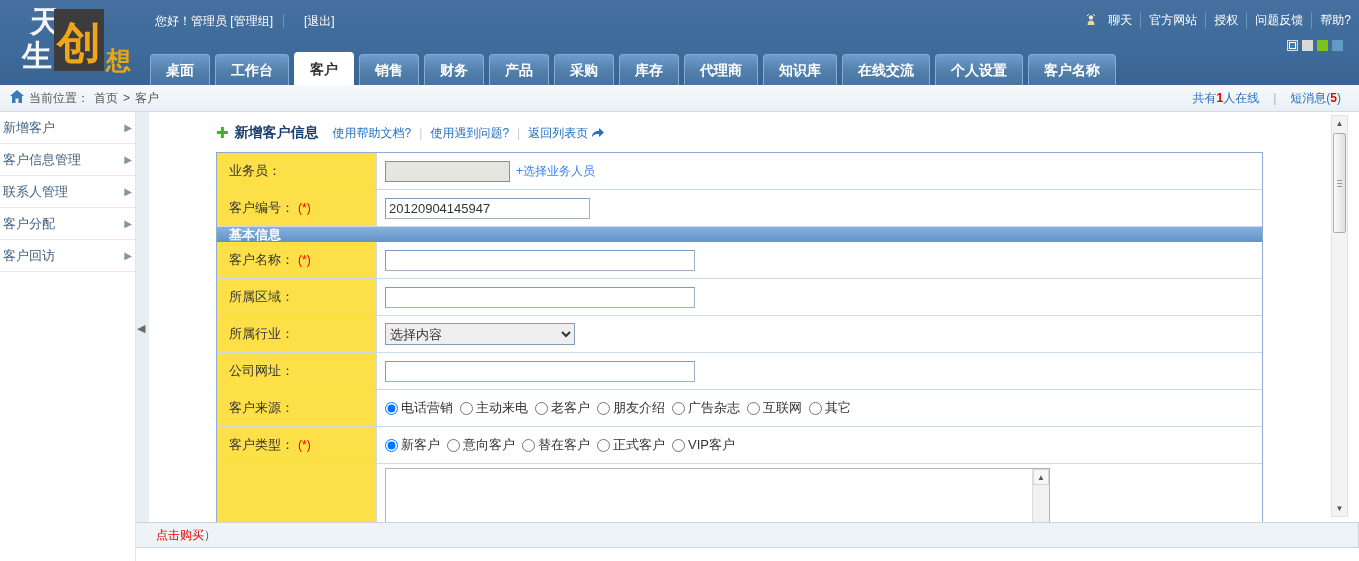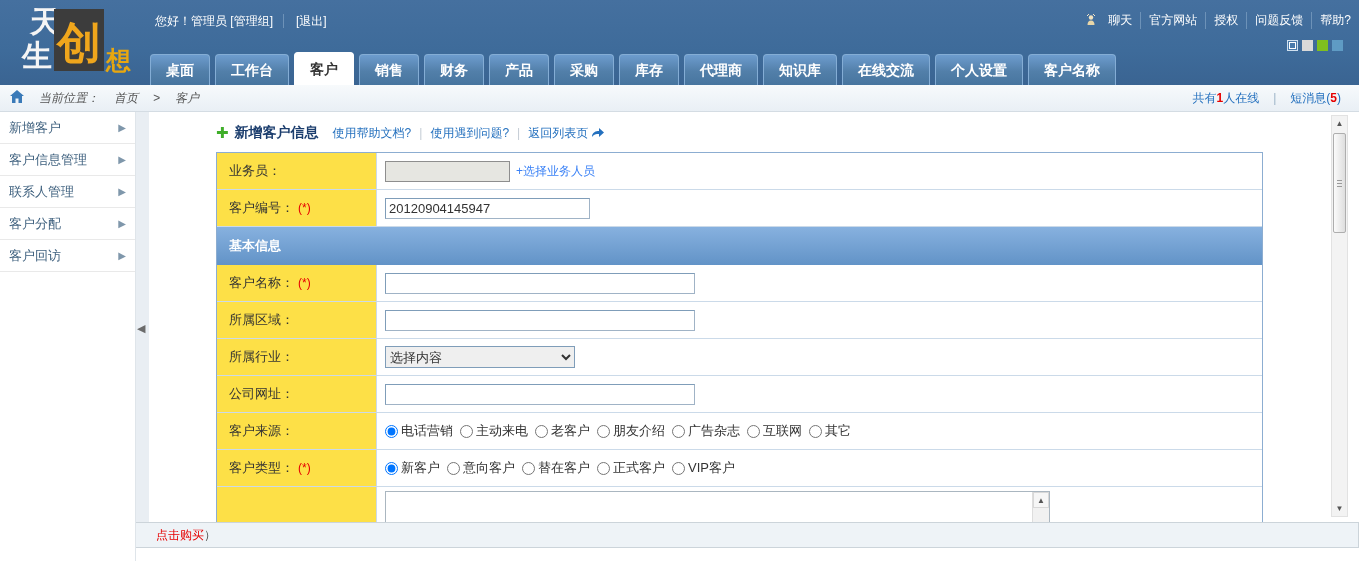--- a/index.html
+++ b/index.html
@@ -9,48 +9,48 @@
   
   .header { position:relative; height:85px;
     background:linear-gradient(180deg,#45709f 0%,#3e6b9a 60%,#3a6492 100%); }
   .logo { position:absolute; left:0; top:0; width:150px; height:85px; }
   .logo .l1 { position:absolute; left:30px; top:2px;  font-size:30px; font-weight:bold; color:#f5f5f5; }
   .logo .l2 { position:absolute; left:22px; top:36px; font-size:30px; font-weight:bold; color:#f5f5f5; }
   .logo .sq { position:absolute; left:54px; top:9px; width:50px; height:62px; background:#3c3c3c; }
   .logo .l3 { position:absolute; left:57px; top:14px; font-size:44px; font-weight:bold; color:#f0a61c; }
   .logo .l4 { position:absolute; left:106px; top:44px; font-size:25px; font-weight:bold; color:#e8a70f; }
   .userbar { position:absolute; left:155px; top:13px; font-size:12px; color:#fff; }
-  .userbar .logout { margin-left:10px; padding-left:12px; border-left:1px solid #6d92b8; cursor:pointer; }
+  .userbar .logout { margin-left:10px; padding-left:20px; border-left:1px solid #6d92b8; cursor:pointer; }
   .toplinks { position:absolute; right:0; top:12px; font-size:12px; color:#fff;
     display:flex; align-items:center; }
   .toplinks .tl { cursor:pointer; padding:0 8px; }
   .toplinks .tl + .tl { border-left:1px solid #6d92b8; }
   .chaticon { display:inline-block; margin-right:2px; }
   .swatches { position:absolute; right:16px; top:40px; display:flex; gap:4px; }
   .swatch { width:11px; height:11px; cursor:pointer; }
   .swatch.sel { outline:1px solid #fff; outline-offset:-3px; border:1px solid #cfe0ef; }
   .tabs { position:absolute; left:150px; bottom:0; display:flex; align-items:flex-end; gap:5px; }
   .tab { height:31px; line-height:31px; padding:0 15px; font-size:14px; font-weight:bold; color:#fff;
     background:linear-gradient(180deg,#6d9cce 0%,#527fa9 55%,#47759f 100%);
     border:1px solid #84add5; border-bottom:none; border-radius:4px 4px 0 0; cursor:pointer; }
   .tab.active { height:33px; line-height:33px; background:#fff; color:#333; border-color:#fff; }
 
   
   .crumbbar { height:27px; background:linear-gradient(180deg,#f7fafc,#e9eff5);
     border-bottom:1px solid #d4dce3; display:flex; align-items:center; font-size:12px; color:#555; }
-  .crumb-left { display:flex; align-items:center; margin-left:10px; gap:15px;font-style:italic; }
+  .crumb-left { display:flex; align-items:center; margin-left:10px; gap:5px; }
   .crumb-right { margin-left:auto; margin-right:18px; display:flex; align-items:center; color:#2470be; }
   .crumb-right .num { color:#e60000; font-weight:bold; }
   .crumb-right .vsep { color:#9db4c8; margin:0 14px; }
   .crumb-link { cursor:pointer; }
 
   
   .content { display:flex; height:449px; }
   .sidebar { width:136px; background:#fff; border-right:1px solid #dfe5ea; }
-  .s-item { height:32px; line-height:32px; padding:0 9px; font-size:13px; color:#3f617f;
+  .s-item { height:32px; line-height:32px; padding:0 3px; font-size:13px; color:#3f617f;
     border-bottom:1px solid #e9e9e9; display:flex; align-items:center; cursor:pointer; }
   .s-item .arr { margin-left:auto; color:#7f97ab; font-size:10px; }
   .rightcol { flex:1; display:flex; flex-direction:column; }
   .innerrow { flex:1; display:flex; overflow:hidden; }
   .gutter { width:13px; background:#e9eef3; position:relative; }
   .gutter .collapse { position:absolute; top:210px; left:1px; color:#6b6b6b; font-size:11px; cursor:pointer; }
   .main { flex:1; background:#fff; position:relative; overflow:hidden; }
 
   
   .ftitle { display:flex; align-items:center; margin:12px 0 0 67px; }
@@ -61,21 +61,21 @@
   .backarrow { margin-left:3px; vertical-align:-2px; }
 
   
   .ftable { margin:10px 0 0 67px; width:1047px; border:1px solid #8cadd1; background:#fff; }
   .frow { display:flex; border-bottom:1px solid #cbdae9; min-height:37px; align-items:stretch; }
   .frow:last-child { border-bottom:none; }
   .fl { width:160px; background:#fde047; border-right:1px solid #cbdae9;
     font-size:13px; color:#333; display:flex; align-items:center; padding-left:12px; }
   .req { color:#e60000; margin-left:4px; font-size:12px; }
   .fv { flex:1; display:flex; align-items:center; padding-left:8px; }
-  .secrow { height:38px; background:linear-gradient(180deg,#87b1df,#6293c7);
+  .secrow { height:15px; background:linear-gradient(180deg,#87b1df,#6293c7);
     color:#fff; font-size:13px; font-weight:bold; display:flex; align-items:center; padding-left:12px; }
   .txt { height:21px; border:1px solid #a0b3c6; border-top-color:#7f9db9; border-left-color:#7f9db9;
     font-size:13px; padding:1px 3px; color:#333; font-family:inherit; }
   .txt.w310 { width:310px; }
   .txt.w205 { width:205px; }
   .txt.dis  { width:125px; background:#e6e6e1; border:1px solid #8e8e8e; }
   .picklink { font-size:12px; color:#3b82f6; margin-left:6px; cursor:pointer; }
   select.sel-industry { width:190px; height:22px; font-size:13px; border:1px solid #7f9db9;
     font-family:inherit; color:#333; }
   .radios { display:flex; align-items:center; font-size:13px; color:#333; flex-wrap:wrap; }

